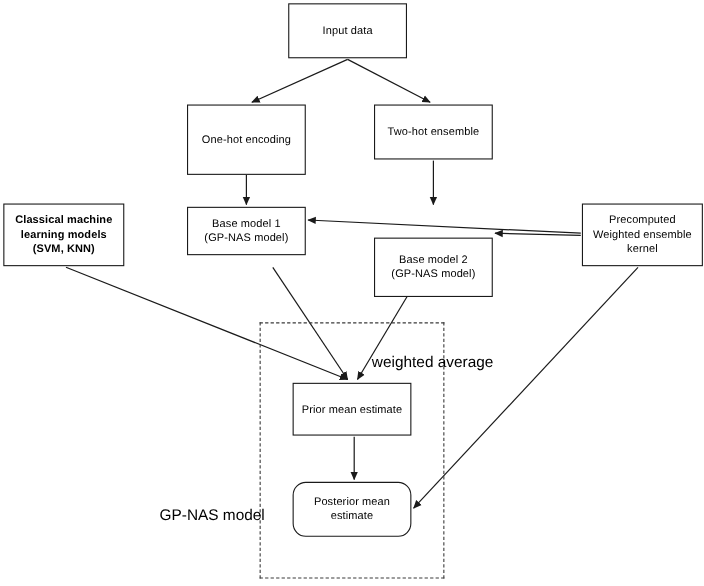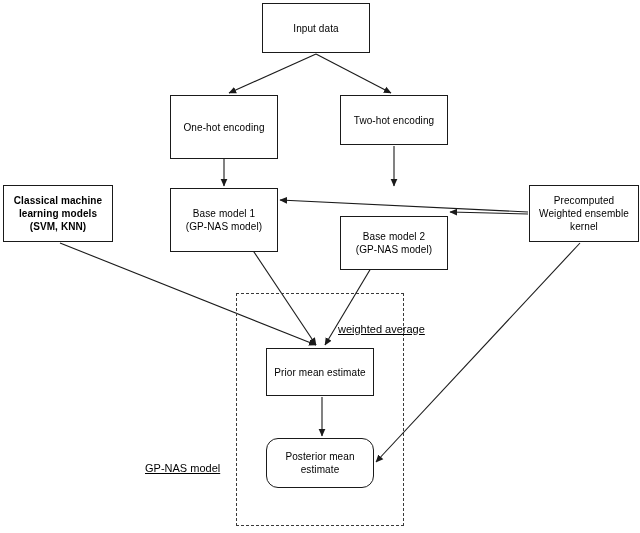--- a/index.html
+++ b/index.html
@@ -52,30 +52,29 @@
   }
   .group-box {
     position: absolute;
     box-sizing: border-box;
     border: 1px dashed #3a3a3a;
     background: transparent;
   }
   .free-label {
     position: absolute;
     color: #000000;
-    font-size: 11px;
+    font-size: 14px;
     line-height: 12px;
     white-space: nowrap;
-    text-decoration: underline;
   }
   
   #node-input        { left: 262px; top: 3px;   width: 108px; height: 50px; }
   #node-onehot       { left: 170px; top: 95px;  width: 108px; height: 64px; }
   #node-twohot       { left: 340px; top: 95px;  width: 108px; height: 50px; }
-  #node-base1        { left: 170px; top: 188px; width: 108px; height: 64px; }
+  #node-base1        { left: 170px; top: 188px; width: 108px; height: 44px; }
   #node-base2        { left: 340px; top: 188px; width: 108px; height: 54px; margin-top: 28px; }
   #node-classical    { left: 3px;   top: 185px; width: 110px; height: 57px; font-weight: bold; }
   #node-kernel       { left: 529px; top: 185px; width: 110px; height: 57px; }
   #node-prior        { left: 266px; top: 348px; width: 108px; height: 48px; }
   #node-posterior    { left: 266px; top: 438px; width: 108px; height: 50px; border-radius: 12px; }
   #group-gpnas       { left: 236px; top: 293px; width: 168px; height: 233px; }
   #label-weighted    { left: 338px; top: 323px; }
   #label-gpnas       { left: 145px; top: 462px; }
 </style>
 </head>
@@ -122,21 +121,21 @@
   </div>
 
   <div class="node" id="node-onehot">
     <span class="lines">
       <span>One-hot encoding</span>
     </span>
   </div>
 
   <div class="node" id="node-twohot">
     <span class="lines">
-      <span>Two-hot encoding</span>
+      <span>Two-hot ensemble</span>
     </span>
   </div>
 
   <div class="node" id="node-base1">
     <span class="lines">
       <span>Base model 1</span>
       <span>(GP-NAS model)</span>
     </span>
   </div>
 

